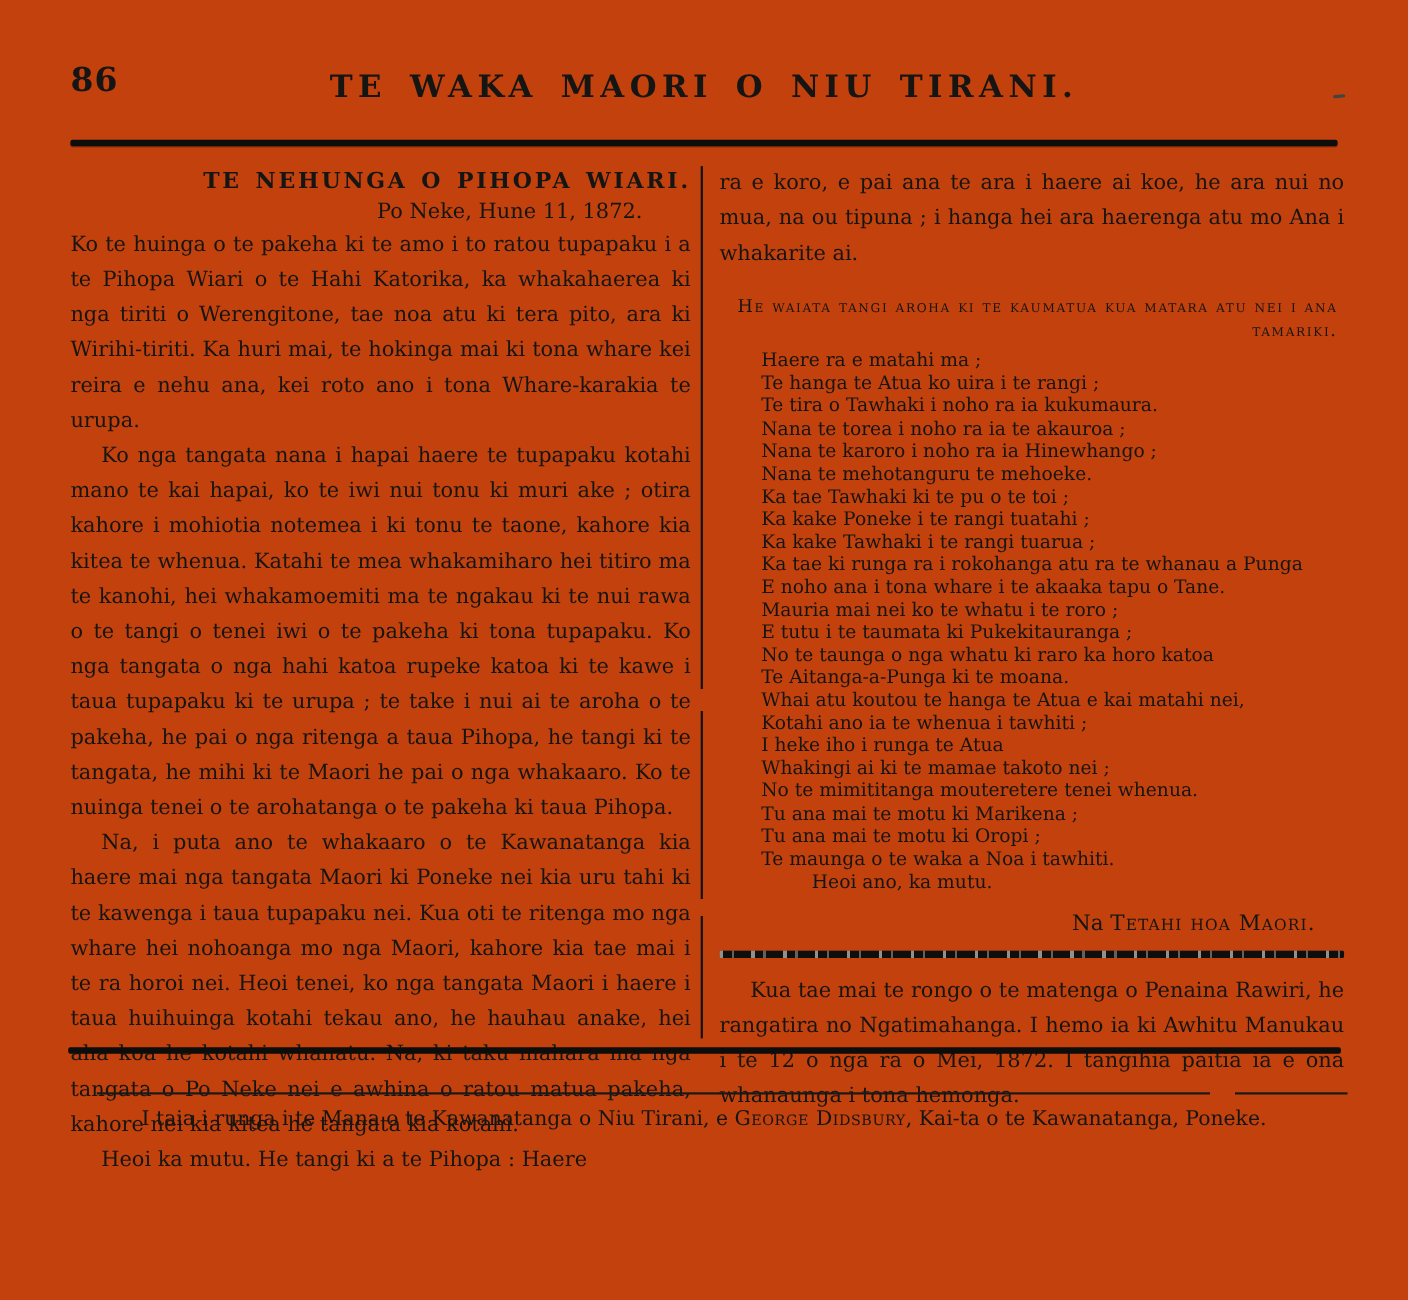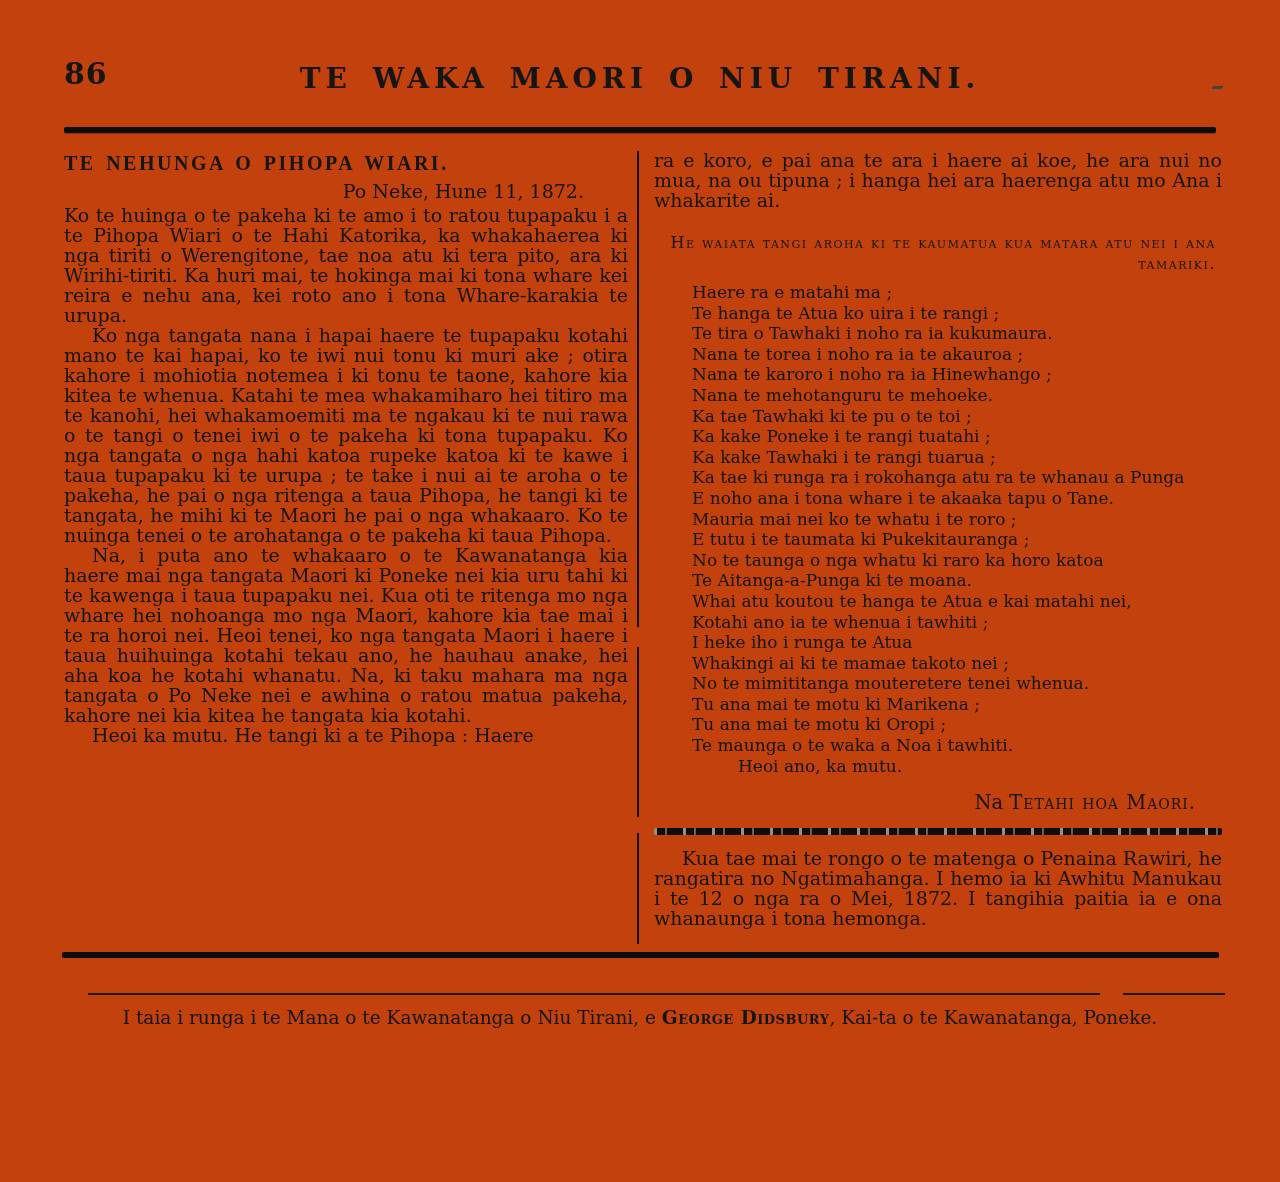--- a/index.html
+++ b/index.html
@@ -41,33 +41,32 @@
   .col-left  { position:absolute; left:64px;  top:150px; width:564px; }
   .col-right { position:absolute; left:654px; top:150px; width:568px; }
   .col-divider {
     position:absolute; left:637px; top:151px;
     width:2px; height:793px;
     background:linear-gradient(#11110f 0 60%, transparent 60% 62.5%,
                #11110f 62.5% 84%, transparent 84% 86%, #11110f 86% 100%);
   }
 
   .article-heading {
-    text-align:left;
+    text-align:right;
     font-size:20px; font-weight:bold; letter-spacing:2.5px;
     word-spacing:3px;
     margin:2px 0 4px 0;
-    font-family:Liberation Serif, serif;
   }
   .dateline {
     text-align:right; padding-right:44px;
     font-size:19px; line-height:25px;
     margin-bottom:1px;
   }
   .body-text {
-    font-size:19px; line-height:20px;
+    font-size:19px; line-height:32px;
     text-align:justify;
     margin:0;
   }
   .body-text.indent { text-indent:28px; }
 
   
   .waiata-heading {
     margin-top:22px;
     text-align:right;
     font-variant:small-caps;
@@ -110,21 +109,21 @@
   .rule-thin-footer {
     position:absolute; left:88px; top:993px;
     width:1137px; height:2px;
     background:linear-gradient(90deg, #191917 0 89%, transparent 89% 91%, #191917 91% 100%);
   }
   .imprint {
     position:absolute; left:0; top:1006px; width:100%;
     text-align:center;
     font-size:18.5px; line-height:24px;
   }
-  .imprint .printer-name { font-variant:small-caps; letter-spacing:.5px;font-weight:bold; }
+  .imprint .printer-name { font-variant:small-caps; letter-spacing:.5px; }
 </style>
 </head>
 <body>
 
 <div class="page">
 
   <div class="page-number">86</div>
   <div class="masthead">TE WAKA MAORI O NIU TIRANI.</div>
   <div class="artifact-dash"></div>
   <div class="rule-thick-top"></div>

